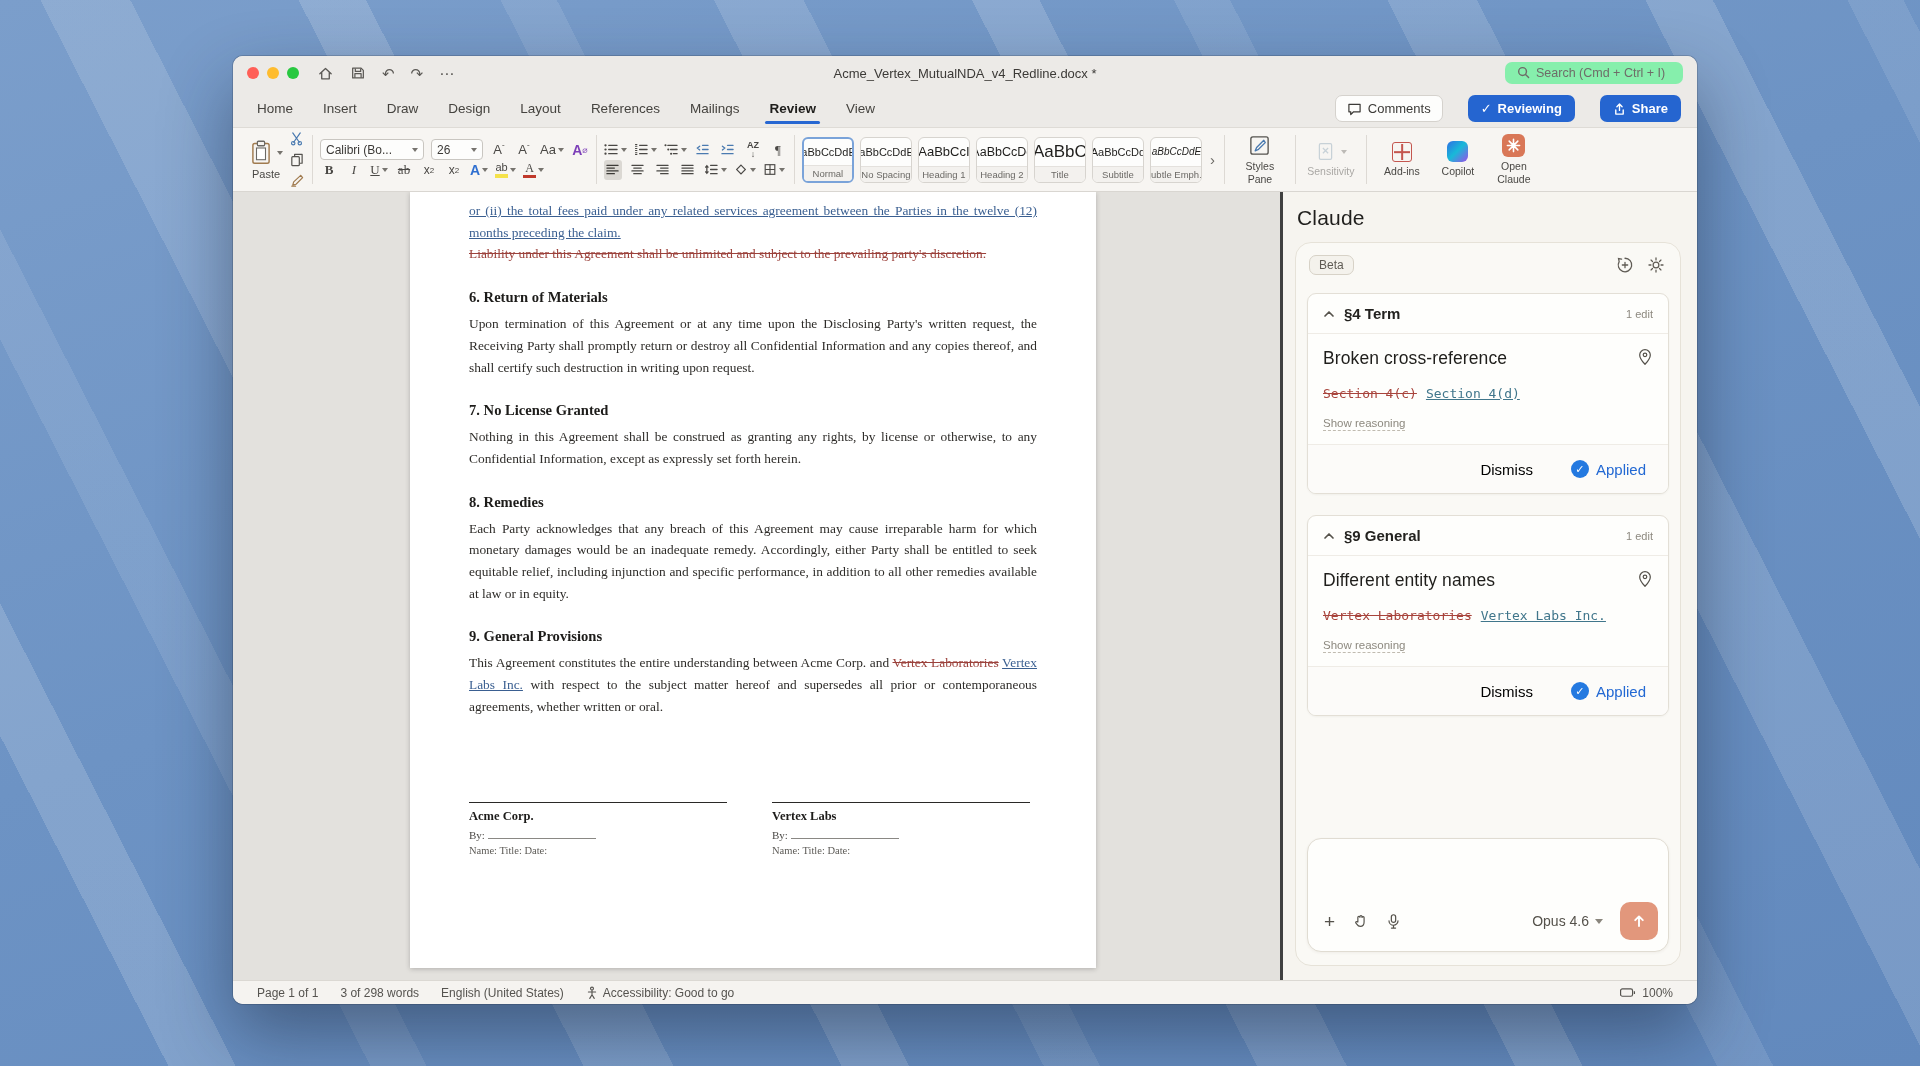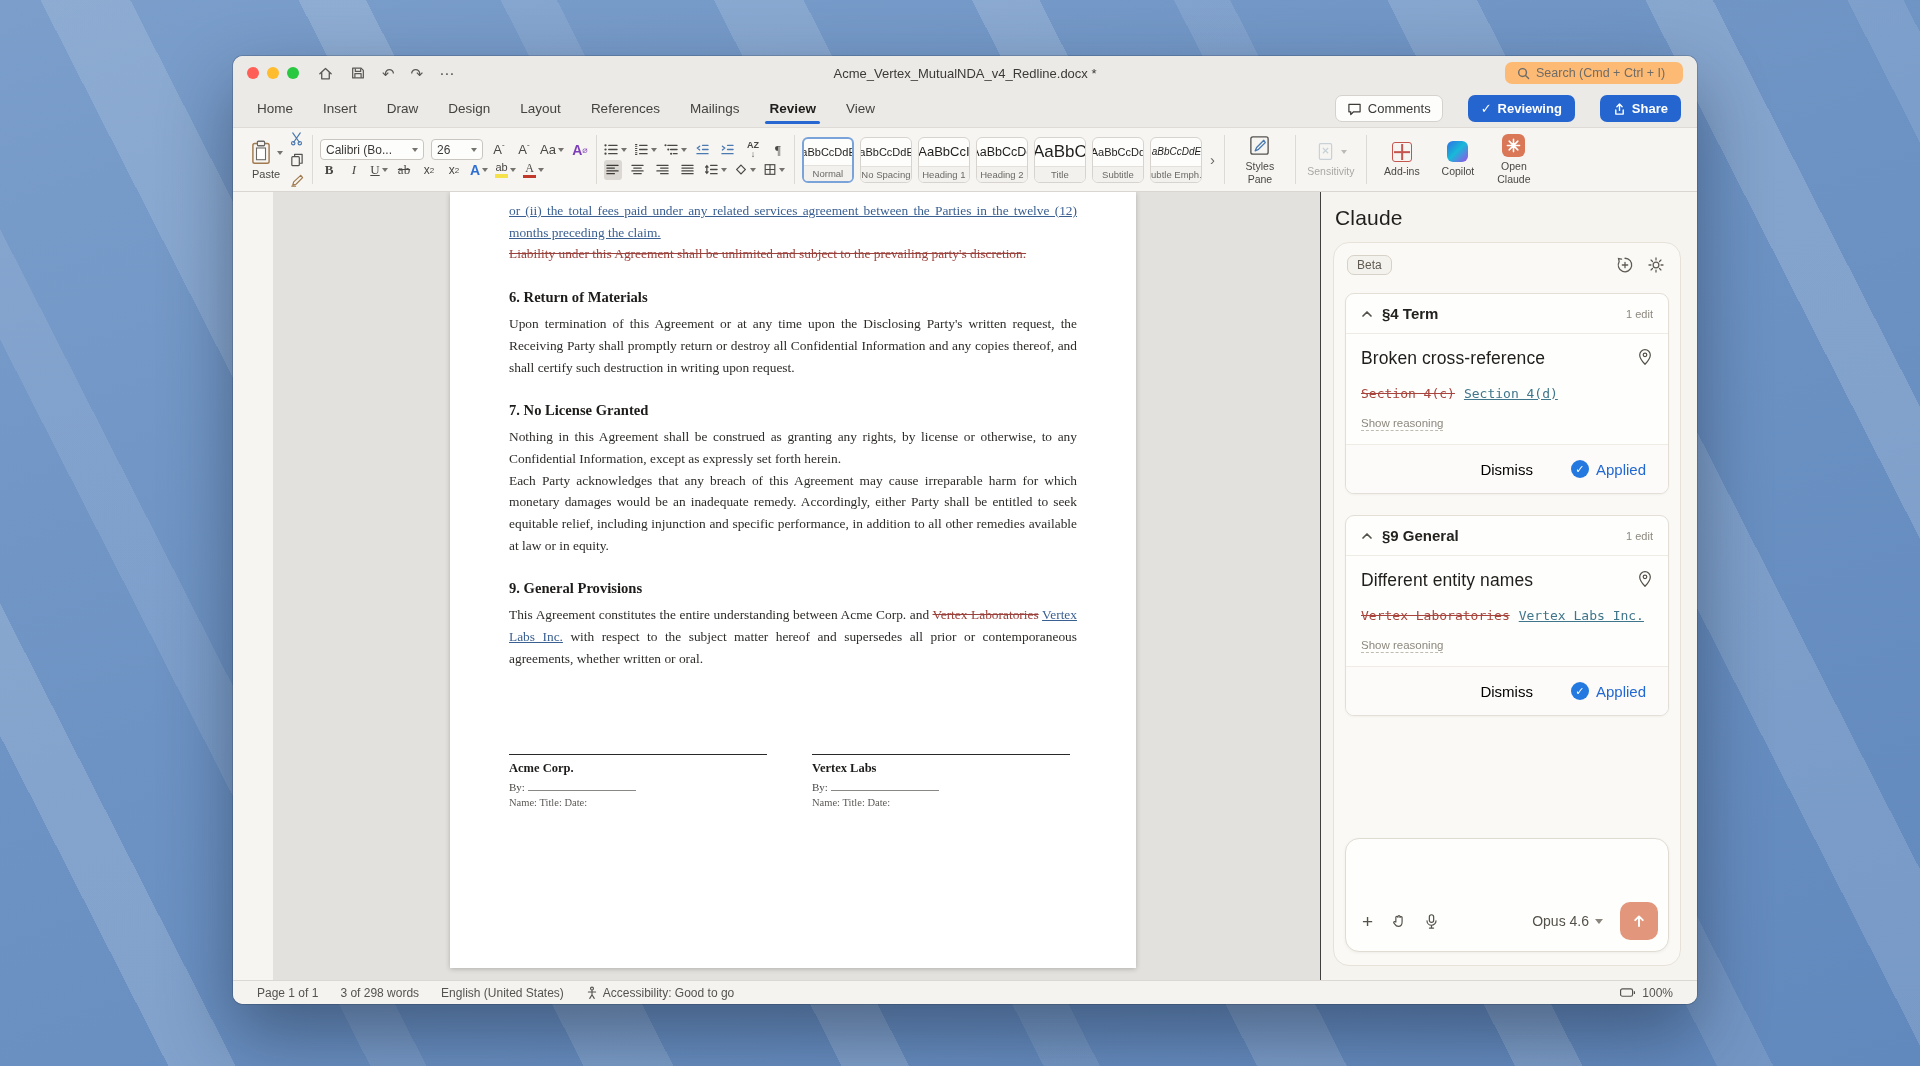--- a/index.html
+++ b/index.html
@@ -21,21 +21,21 @@
     display:flex; flex-direction:column; overflow:hidden; }
 
   
   .titlebar { height:34px; background:#eceae7; display:flex; align-items:center; padding:0 14px; position:relative; flex:0 0 auto; }
   .lights { display:flex; gap:8px; margin-right:18px; }
   .light { width:12px; height:12px; border-radius:50%; }
   .light.red { background:#ff5f57; } .light.yellow { background:#febc2e; } .light.green { background:#28c840; }
   .tb-icons { display:flex; align-items:center; gap:16px; color:#5b5955; }
   .tb-icons .uni { font-size:15px; line-height:1; }
   .tb-title { position:absolute; left:0; right:0; text-align:center; font-size:13px; color:#3c3a37; pointer-events:none; }
-  .searchpill { margin-left:auto; display:flex; align-items:flex-end; gap:6px; background:#fdba74; border-radius:7px;
+  .searchpill { margin-left:auto; display:flex; align-items:flex-start; gap:6px; background:#86efac; border-radius:7px;
     padding:4px 12px; font-size:12.5px; color:#6e6c68; min-width:178px; }
 
   
   .tabrow { height:38px; background:#eceae7; border-bottom:1px solid #dedbd6; display:flex; align-items:center; padding:0 16px 0 24px; flex:0 0 auto; }
   .tabs { display:flex; align-items:center; gap:30px; height:100%; }
   .tab { font-size:13.5px; color:#45433f; height:100%; display:flex; align-items:center; position:relative; cursor:default; }
   .tab.active { font-weight:700; color:#1f1e1c; }
   .tab.active::after { content:""; position:absolute; left:-4px; right:-4px; bottom:3px; height:3px; border-radius:2px; background:#2767d2; }
   .tab-actions { margin-left:auto; display:flex; align-items:center; gap:25px; }
   .btn-comments { display:flex; align-items:center; gap:6px; background:#fdfdfc; border:1px solid #d5d2cd; border-radius:7px;
@@ -76,39 +76,39 @@
   .bigbtn { display:flex; flex-direction:column; align-items:center; justify-content:center; gap:3px; width:56px; text-align:center; }
   .bigbtn .blabel { font-size:10.5px; color:#4a4845; line-height:1.15; }
   .bigbtn.dim { opacity:.45; }
   .addins-icon { width:20px; height:20px; border:1.7px solid #c4564f; border-radius:3px; position:relative; }
   .addins-icon::before { content:""; position:absolute; left:50%; top:1px; bottom:1px; width:1.7px; background:#c4564f; transform:translateX(-50%); }
   .addins-icon::after { content:""; position:absolute; top:50%; left:1px; right:1px; height:1.7px; background:#c4564f; transform:translateY(-50%); }
   .copilot-icon { width:21px; height:21px; border-radius:6px; background:linear-gradient(135deg,#2f6fe4 0%,#18b9d8 48%,#9b4fe8 100%); }
   .claude-icon { width:23px; height:23px; border-radius:6px; background:#d97757; display:flex; align-items:center; justify-content:center; }
 
   
-  .content { flex:1; display:flex; min-height:0;padding-left:40px; }
+  .content { flex:1; display:flex; min-height:0; }
   .docarea { width:1047px; background:#e3e1dd; position:relative; overflow:hidden; flex:0 0 auto; }
   .page { position:absolute; left:177px; top:0; width:686px; height:776px; background:#fff; box-shadow:0 1px 5px rgba(0,0,0,.22);
     padding:6px 59px 0 59px; font-family:"Liberation Serif","DejaVu Serif",serif; font-size:13.4px; color:#2e2c29; }
   .ins { color:#3a5f91; text-decoration:underline; }
   .del { color:#9c423c; text-decoration:line-through; }
   .dpara { text-align:justify; line-height:1.62; }
   .dhead { font-weight:700; font-size:14.6px; color:#1d1c1a; margin:24px 0 7px; }
   .intro { margin-top:2px; }
   .sigs { display:flex; margin-top:84px; gap:45px; }
   .sigcol { width:258px; }
   .sigline { border-top:1.4px solid #2a2927; }
   .sigco { font-weight:700; font-size:12.5px; margin-top:6px; color:#1d1c1a; }
   .sigby { font-size:11px; color:#4c4a47; margin-top:5px; }
   .sigby .blank { display:inline-block; width:108px; border-bottom:1px solid #8a8884; }
   .sigfields { font-size:10.5px; color:#5c5a56; margin-top:4px; }
 
   
-  .claude { flex:1; background:#f6f4ef; border-left:1px solid #404040; display:flex; flex-direction:column; padding:10px 16px 14px 12px; min-width:0; }
+  .claude { flex:1; background:#f6f4ef; border-left:3px solid #404040; display:flex; flex-direction:column; padding:10px 16px 14px 12px; min-width:0; }
   .claude-title { font-size:21px; color:#201f1d; letter-spacing:.2px; margin:4px 0 12px 2px; font-weight:500; }
   .claude-inner { flex:1; background:#faf9f5; border:1px solid #e6e2d8; border-radius:16px; display:flex; flex-direction:column; padding:12px 11px 13px; min-height:0; }
   .claude-topbar { display:flex; align-items:center; padding:0 4px 10px 2px; }
   .beta { font-size:12px; color:#5f5b54; border:1px solid #d7d2c7; background:#f4f2ec; border-radius:7px; padding:2px 9px; }
   .topbar-icons { margin-left:auto; display:flex; align-items:center; gap:13px; color:#5f5b54; }
 
   .card { background:#fefefc; border:1px solid #e3dfd6; border-radius:9px; box-shadow:0 1px 2px rgba(60,50,30,.05); margin-top:8px; overflow:hidden; flex:0 0 auto; }
   .card + .card { margin-top:21px; }
   .card-head { display:flex; align-items:center; gap:9px; padding:11px 15px; border-bottom:1px solid #efece6; }
   .card-sec { font-size:15px; font-weight:700; color:#23221f; }
@@ -499,20 +499,21 @@
           <p class="dpara">
             <span class="del">Liability under this Agreement shall be unlimited and subject to the prevailing party's discretion.</span>
           </p>
 
           <div class="dhead">6. Return of Materials</div>
           <p class="dpara">Upon termination of this Agreement or at any time upon the Disclosing Party's written request, the Receiving Party shall promptly return or destroy all Confidential Information and any copies thereof, and shall certify such destruction in writing upon request.</p>
 
           <div class="dhead">7. No License Granted</div>
           <p class="dpara">Nothing in this Agreement shall be construed as granting any rights, by license or otherwise, to any Confidential Information, except as expressly set forth herein.</p>
 
+          <div class="dhead">8. Remedies</div>
           <p class="dpara">Each Party acknowledges that any breach of this Agreement may cause irreparable harm for which monetary damages would be an inadequate remedy. Accordingly, either Party shall be entitled to seek equitable relief, including injunction and specific performance, in addition to all other remedies available at law or in equity.</p>
 
           <div class="dhead">9. General Provisions</div>
           <p class="dpara"><span>This Agreement constitutes the entire understanding between Acme Corp. and </span><span class="del">Vertex Laboratories</span> <span class="ins">Vertex Labs Inc.</span><span> with respect to the subject matter hereof and supersedes all prior or contemporaneous agreements, whether written or oral.</span></p>
 
           <div class="sigs">
             <div class="sigcol">
               <div class="sigline"></div>
               <div class="sigco">Acme Corp.</div>
               <div class="sigby"><span>By:</span> <span class="blank"></span></div>

